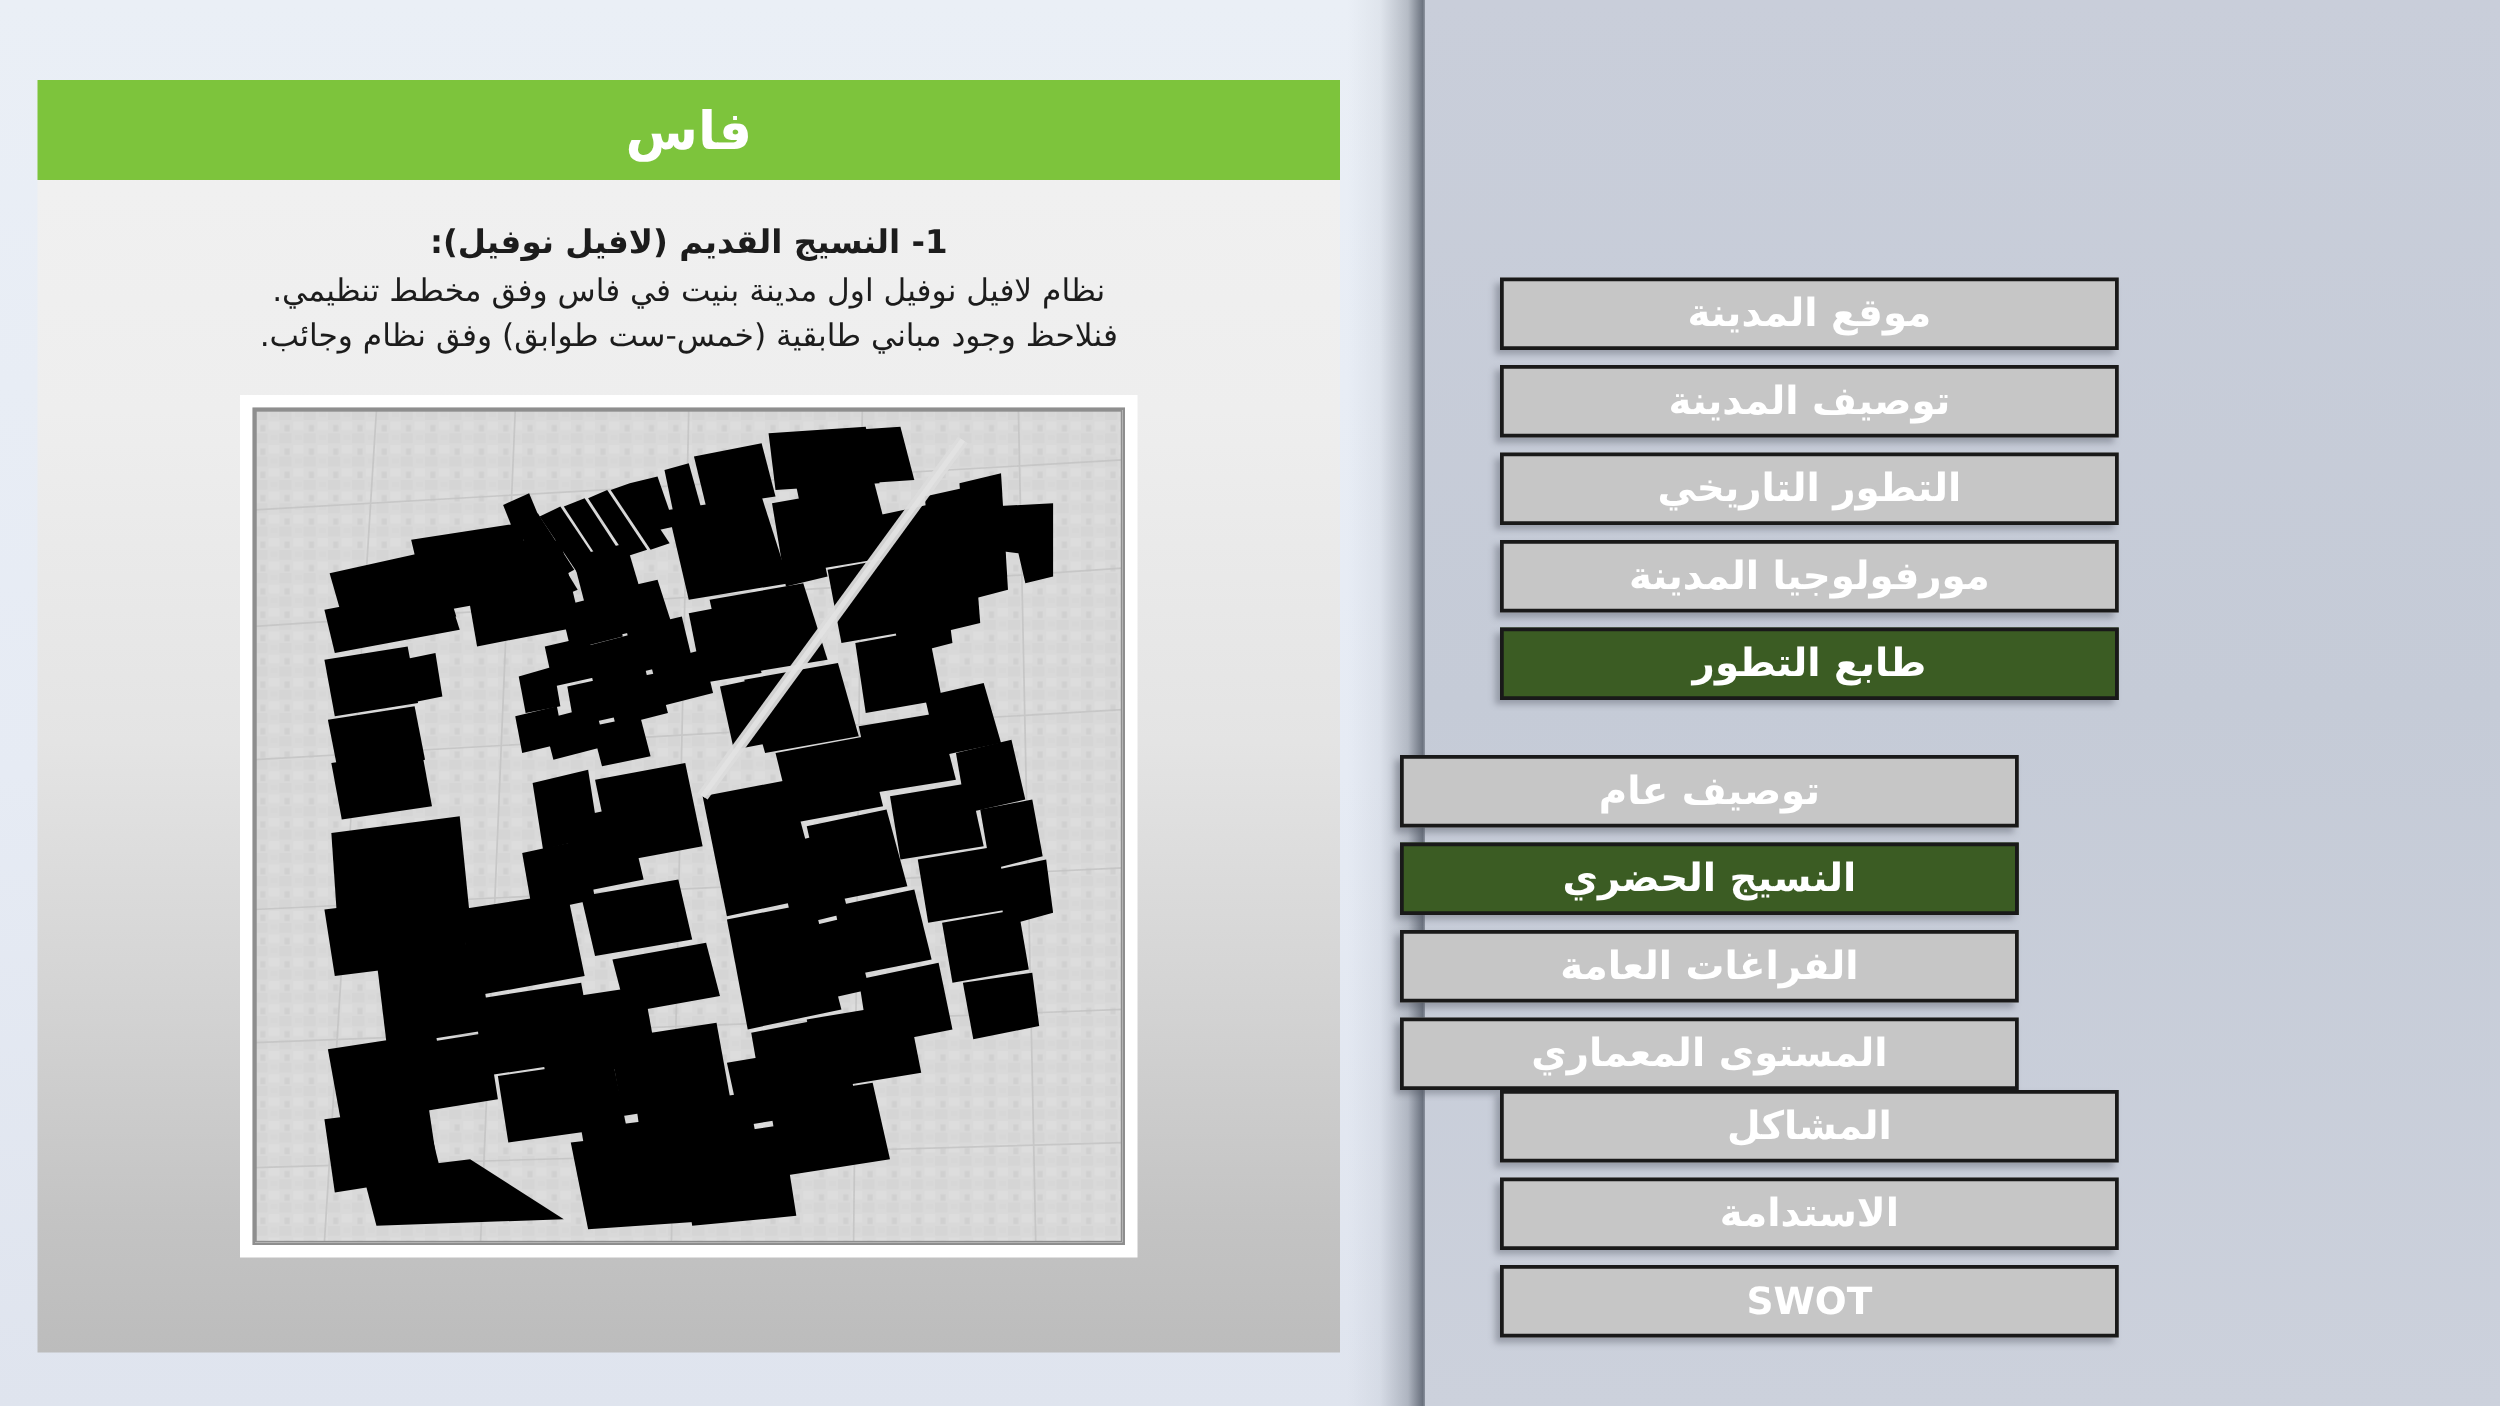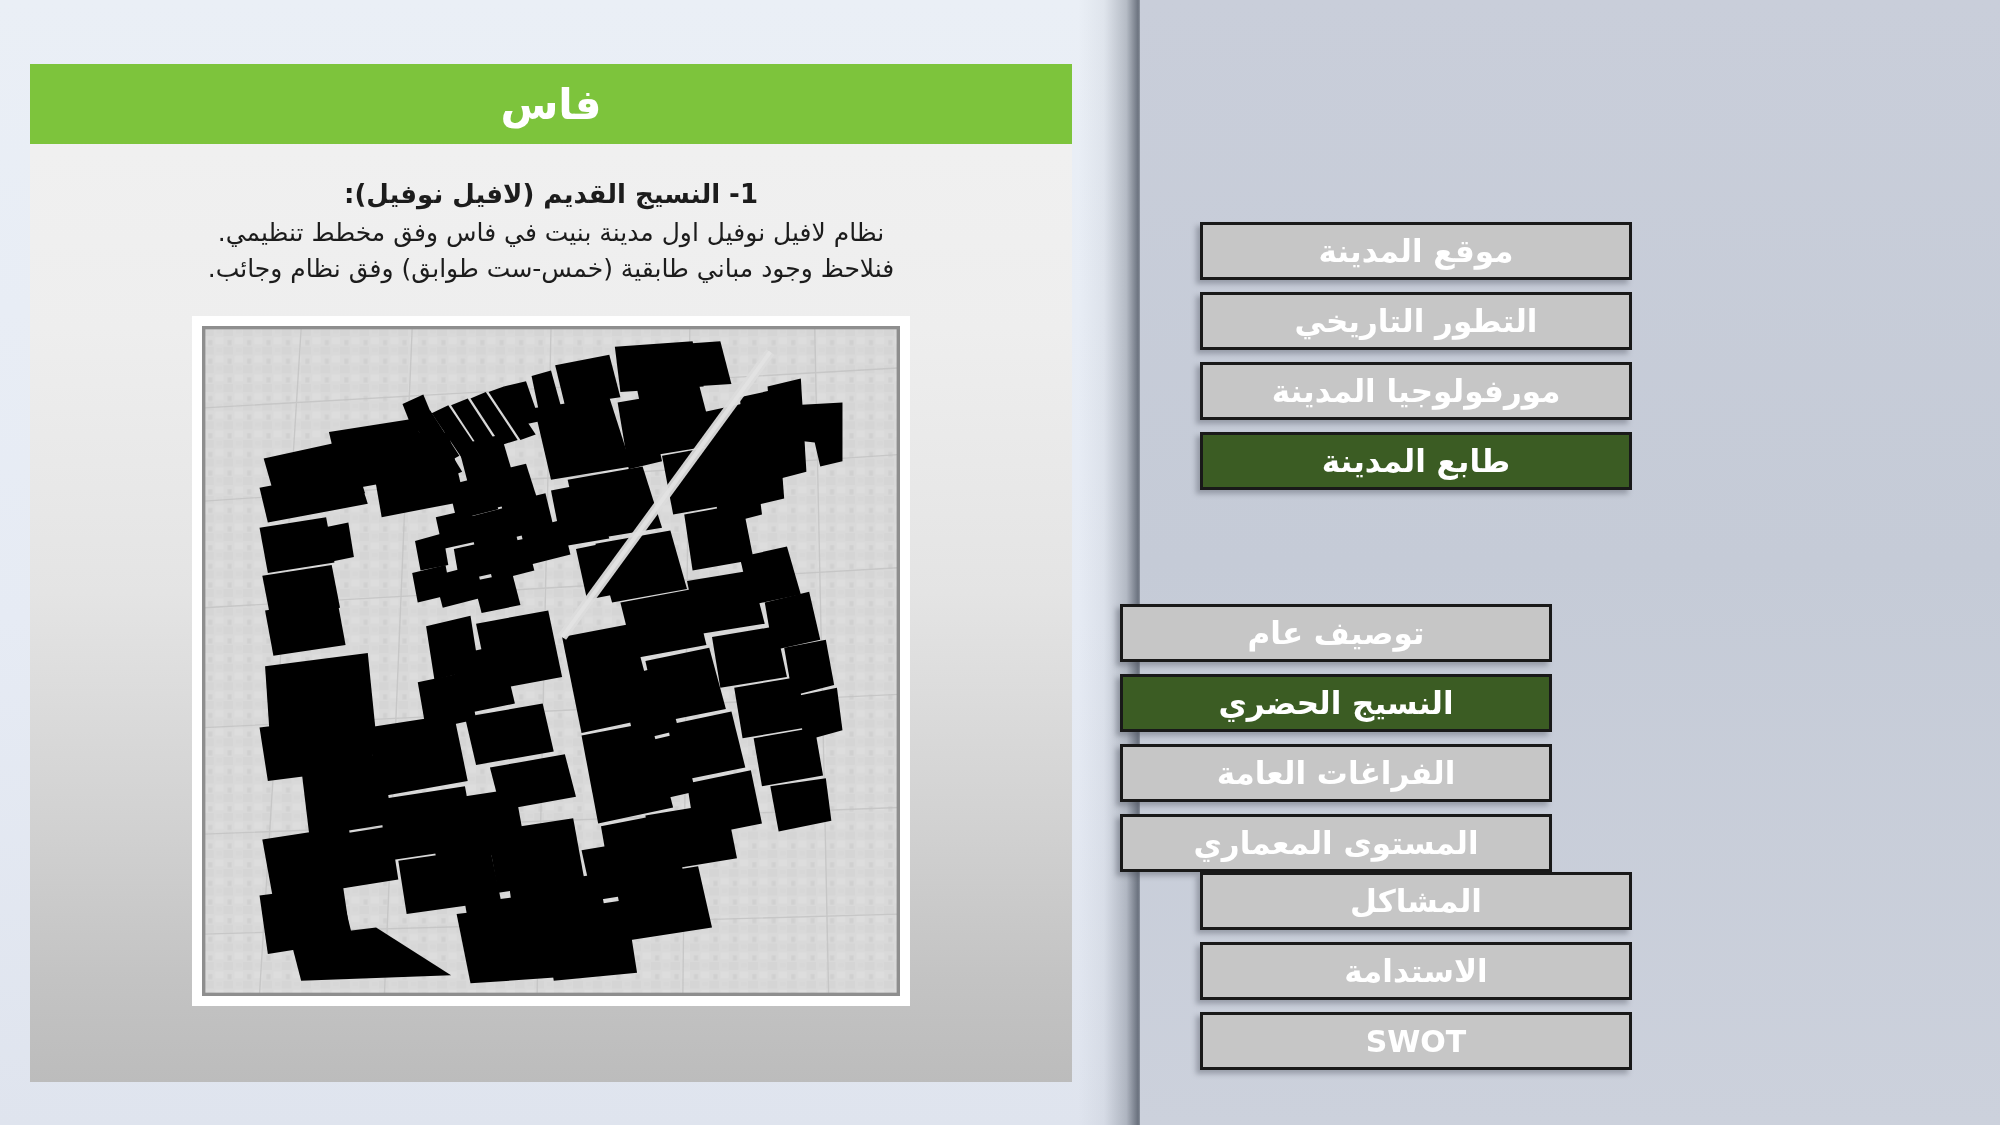--- a/index.html
+++ b/index.html
@@ -131,21 +131,21 @@
   .figure-inner svg { display: block; width: 100%; height: 100%; }
 
   
   .nav-group { position: absolute; }
 
   .nav-group-top    { left: 60px;  top: 222px; }
   .nav-group-middle { left: -20px; top: 592px; margin-top: 12px; }
   .nav-group-bottom { left: 60px;  top: 872px; }
 
   .nav-btn {
-    width: 432px;
+    width: 495px;
     height: 58px;
     border: 3px solid #191919;
     background: #c6c6c6;
     color: #ffffff;
     font-size: 31px;
     font-weight: bold;
     display: flex;
     align-items: center;
     justify-content: center;
     direction: rtl;
@@ -168,23 +168,24 @@
 </head>
 <body>
 
 <div class="page-bg"></div>
 
 <div class="sidebar-shadow"></div>
 
 <div class="sidebar">
   <div class="nav-group nav-group-top">
       <div class="nav-btn">موقع المدينة</div>
+      <div class="nav-btn">توصيف المدينة</div>
       <div class="nav-btn">التطور التاريخي</div>
       <div class="nav-btn">مورفولوجيا المدينة</div>
-      <div class="nav-btn active">طابع المدينة</div>
+      <div class="nav-btn active">طابع التطور</div>
     </div>
   <div class="nav-group nav-group-middle">
       <div class="nav-btn">توصيف عام</div>
       <div class="nav-btn active">النسيج الحضري</div>
       <div class="nav-btn">الفراغات العامة</div>
       <div class="nav-btn">المستوى المعماري</div>
     </div>
   <div class="nav-group nav-group-bottom">
       <div class="nav-btn">المشاكل</div>
       <div class="nav-btn">الاستدامة</div>

